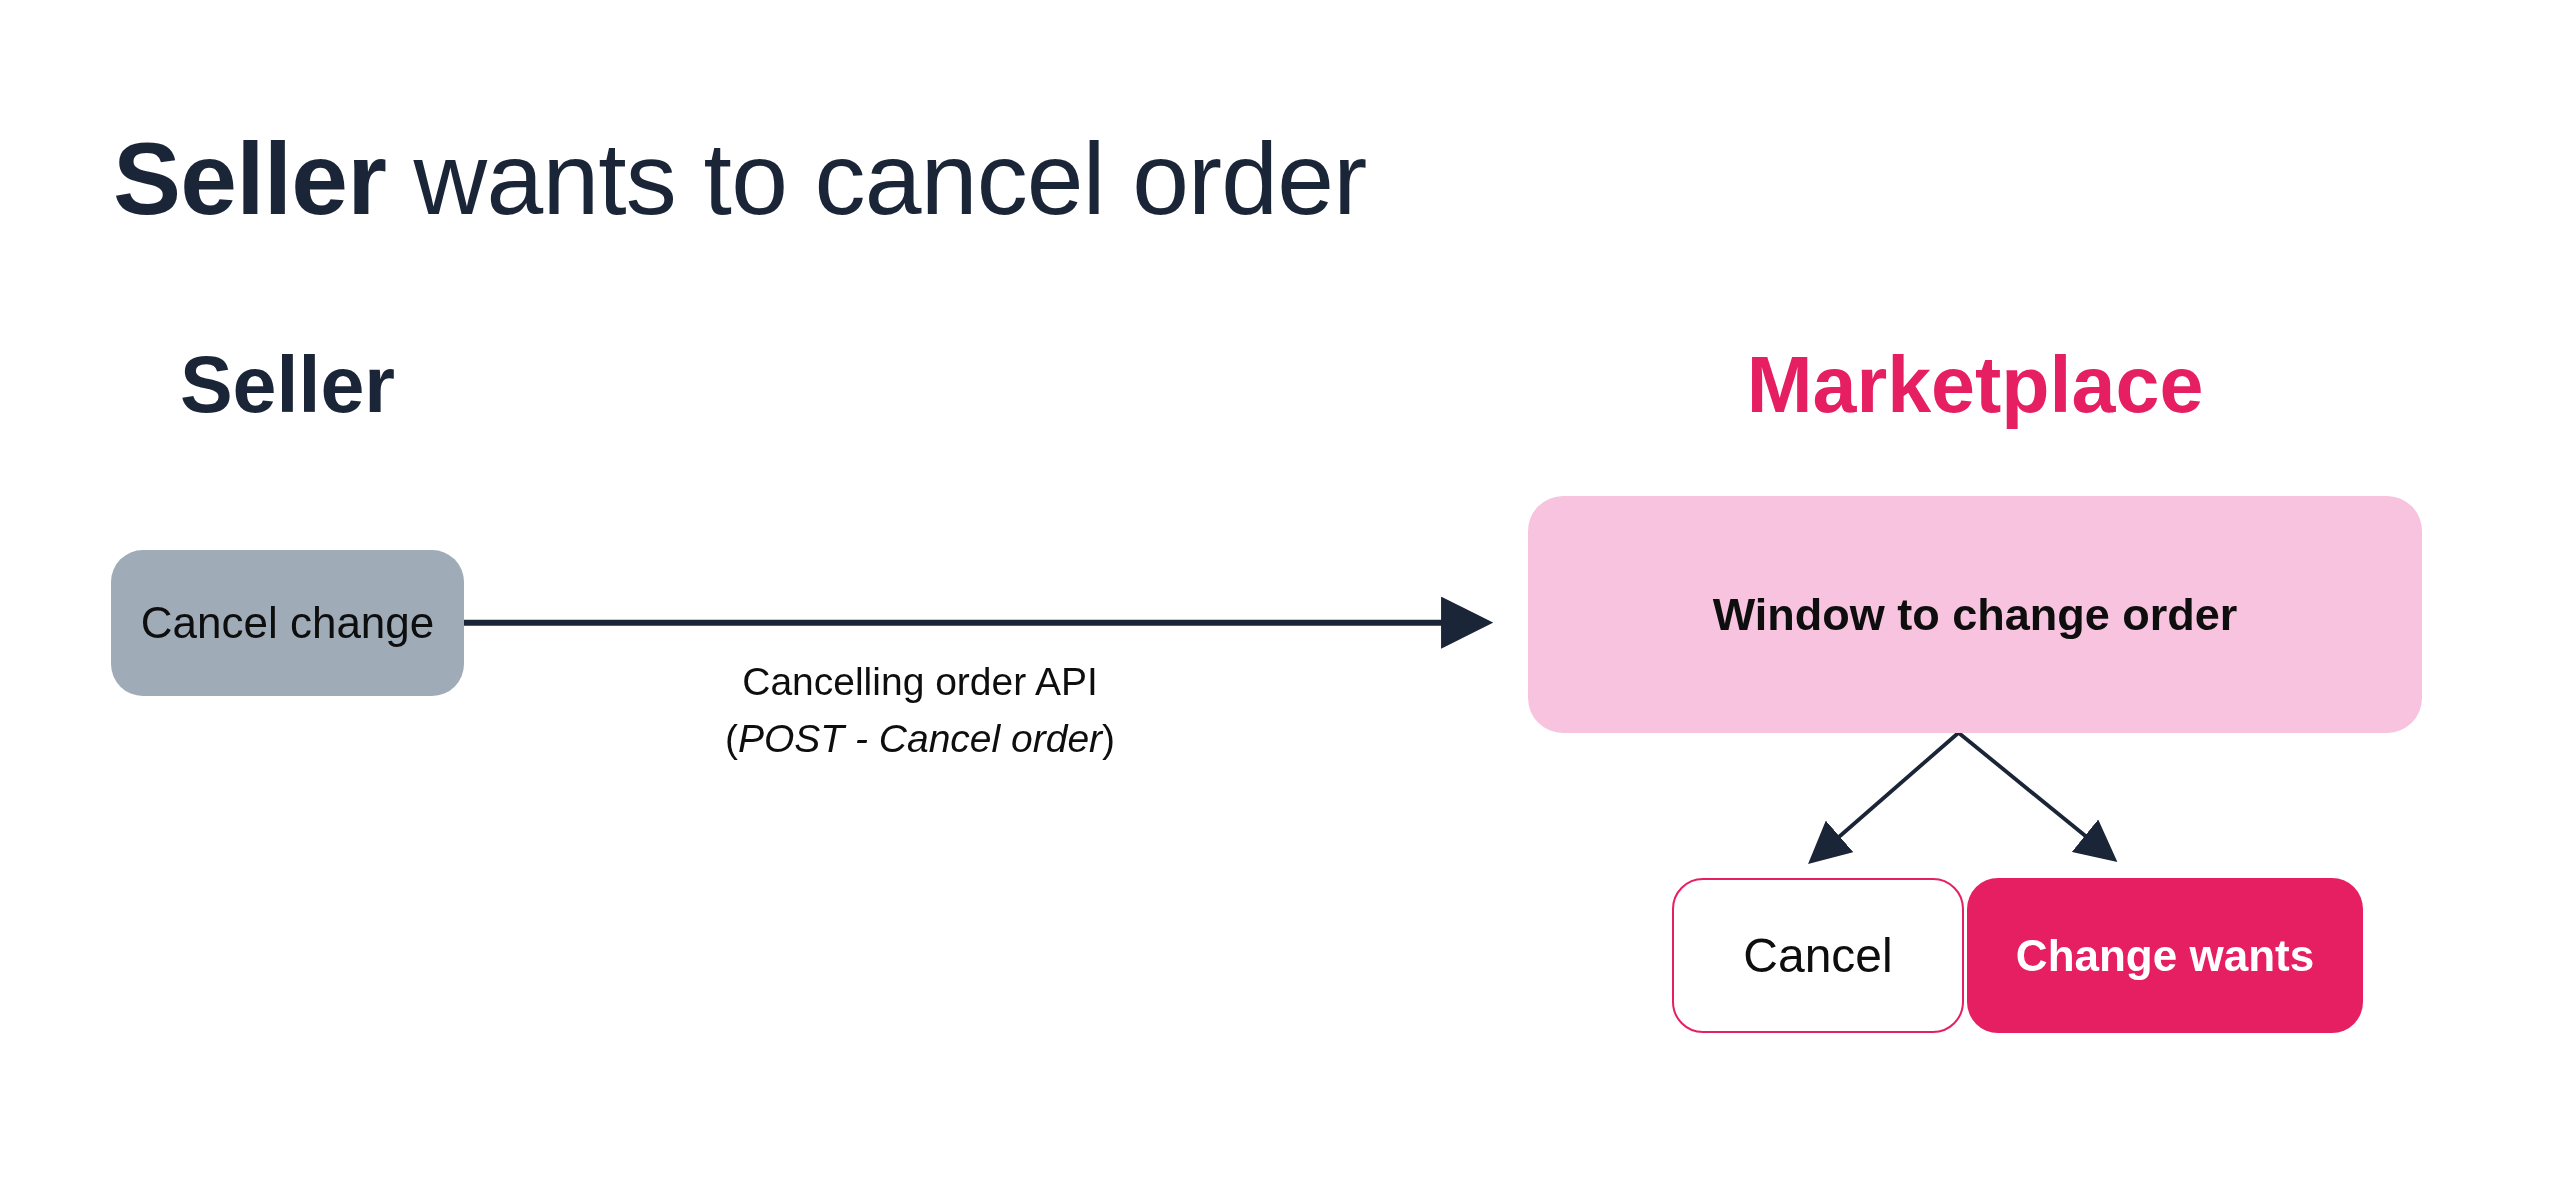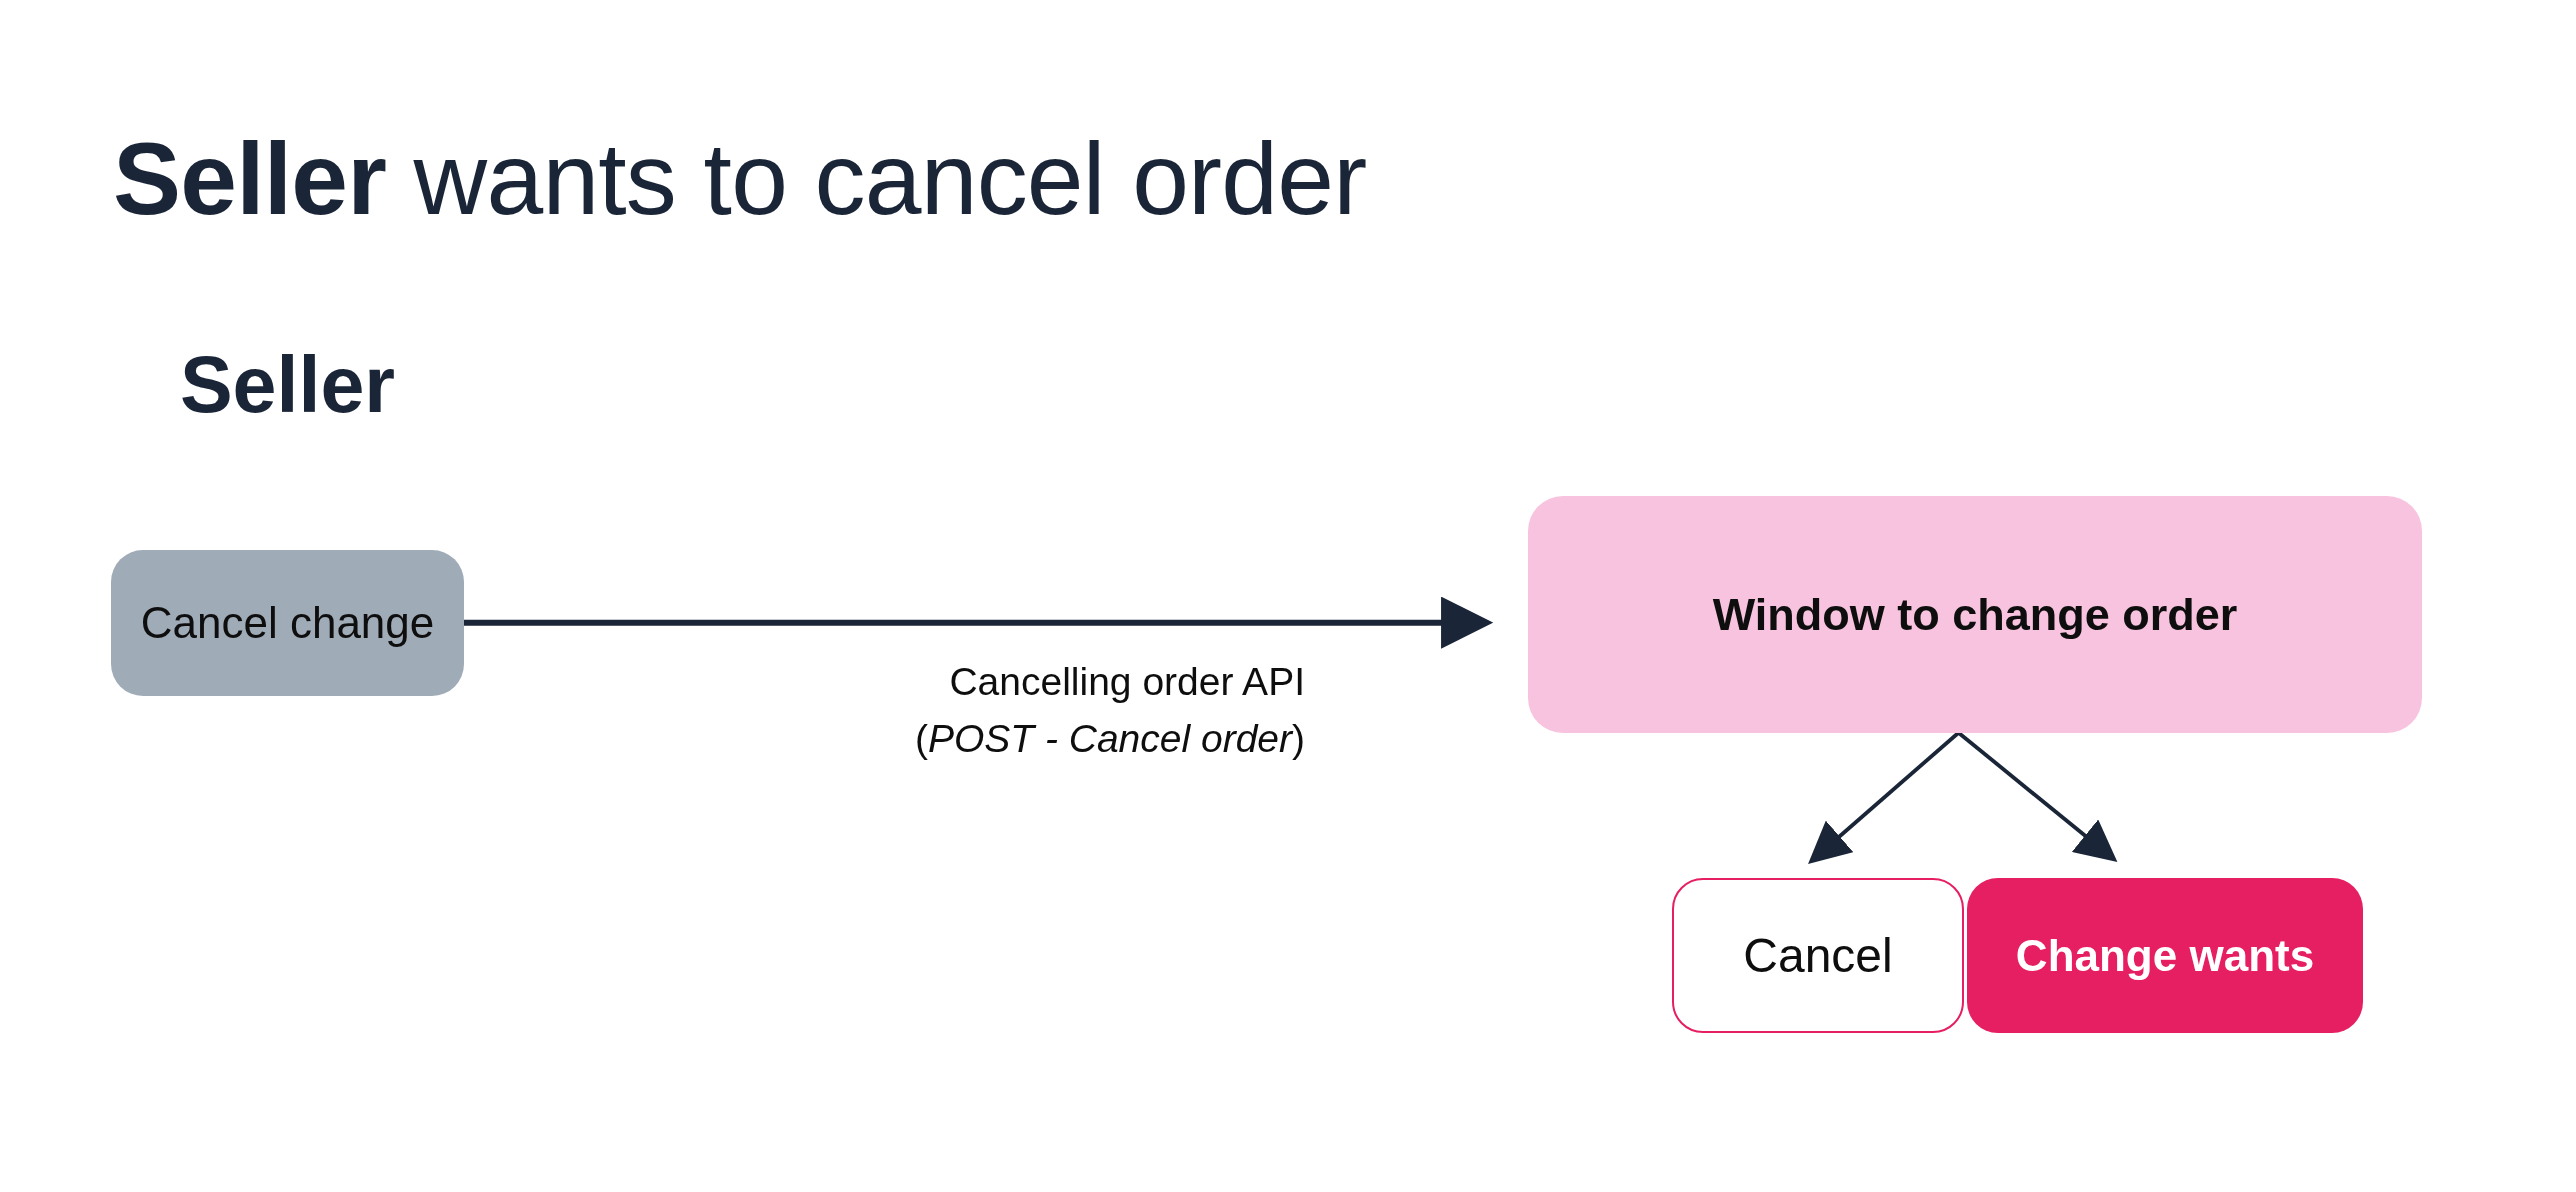--- a/index.html
+++ b/index.html
@@ -50,21 +50,21 @@
     border-radius:32px;background:var(--gray-fill);
     font-size:44px;color:var(--text-black);
   }
   .window-node{
     left:1528px;top:496px;width:894px;height:237px;
     border-radius:35px;background:var(--light-pink);
     font-size:45px;font-weight:bold;color:var(--text-black);
   }
   .api-caption{
     position:absolute;left:535px;top:653px;width:770px;
-    text-align:right;font-size:39px;line-height:57px;
+    text-align:center;font-size:39px;line-height:57px;
     color:var(--text-black);
   }
   .api-line2 .italic{font-style:italic;}
   .cancel-btn{
     left:1672px;top:878px;width:292px;height:155px;
     border-radius:31px;background:var(--background);
     border:2.2px solid var(--accent-pink);
     font-size:48px;color:var(--text-black);
     cursor:pointer;
   }
@@ -91,20 +91,21 @@
     </defs>
     <line class="arrow-line thick" x1="842" y1="1132" x2="2700" y2="1132" marker-end="url(#head-lg)"></line>
     <line class="arrow-line thin" x1="3560" y1="1332" x2="3295" y2="1563" marker-end="url(#head-sm)"></line>
     <line class="arrow-line thin" x1="3560" y1="1332" x2="3840" y2="1560" marker-end="url(#head-sm)"></line>
   </svg>
 
   <div class="title"><span class="title-bold">Seller</span><span> wants to cancel order</span></div>
 
   <div class="lane-heading seller-heading">Seller</div>
 
+  <div class="lane-heading marketplace-heading">Marketplace</div>
 
   <div class="node cancel-order-node">
     <span>Cancel change</span>
   </div>
 
   <div class="api-caption">
     <div class="api-line1">Cancelling order API</div>
     <div class="api-line2"><span>(</span><span class="italic">POST - Cancel order</span><span>)</span></div>
   </div>
 

